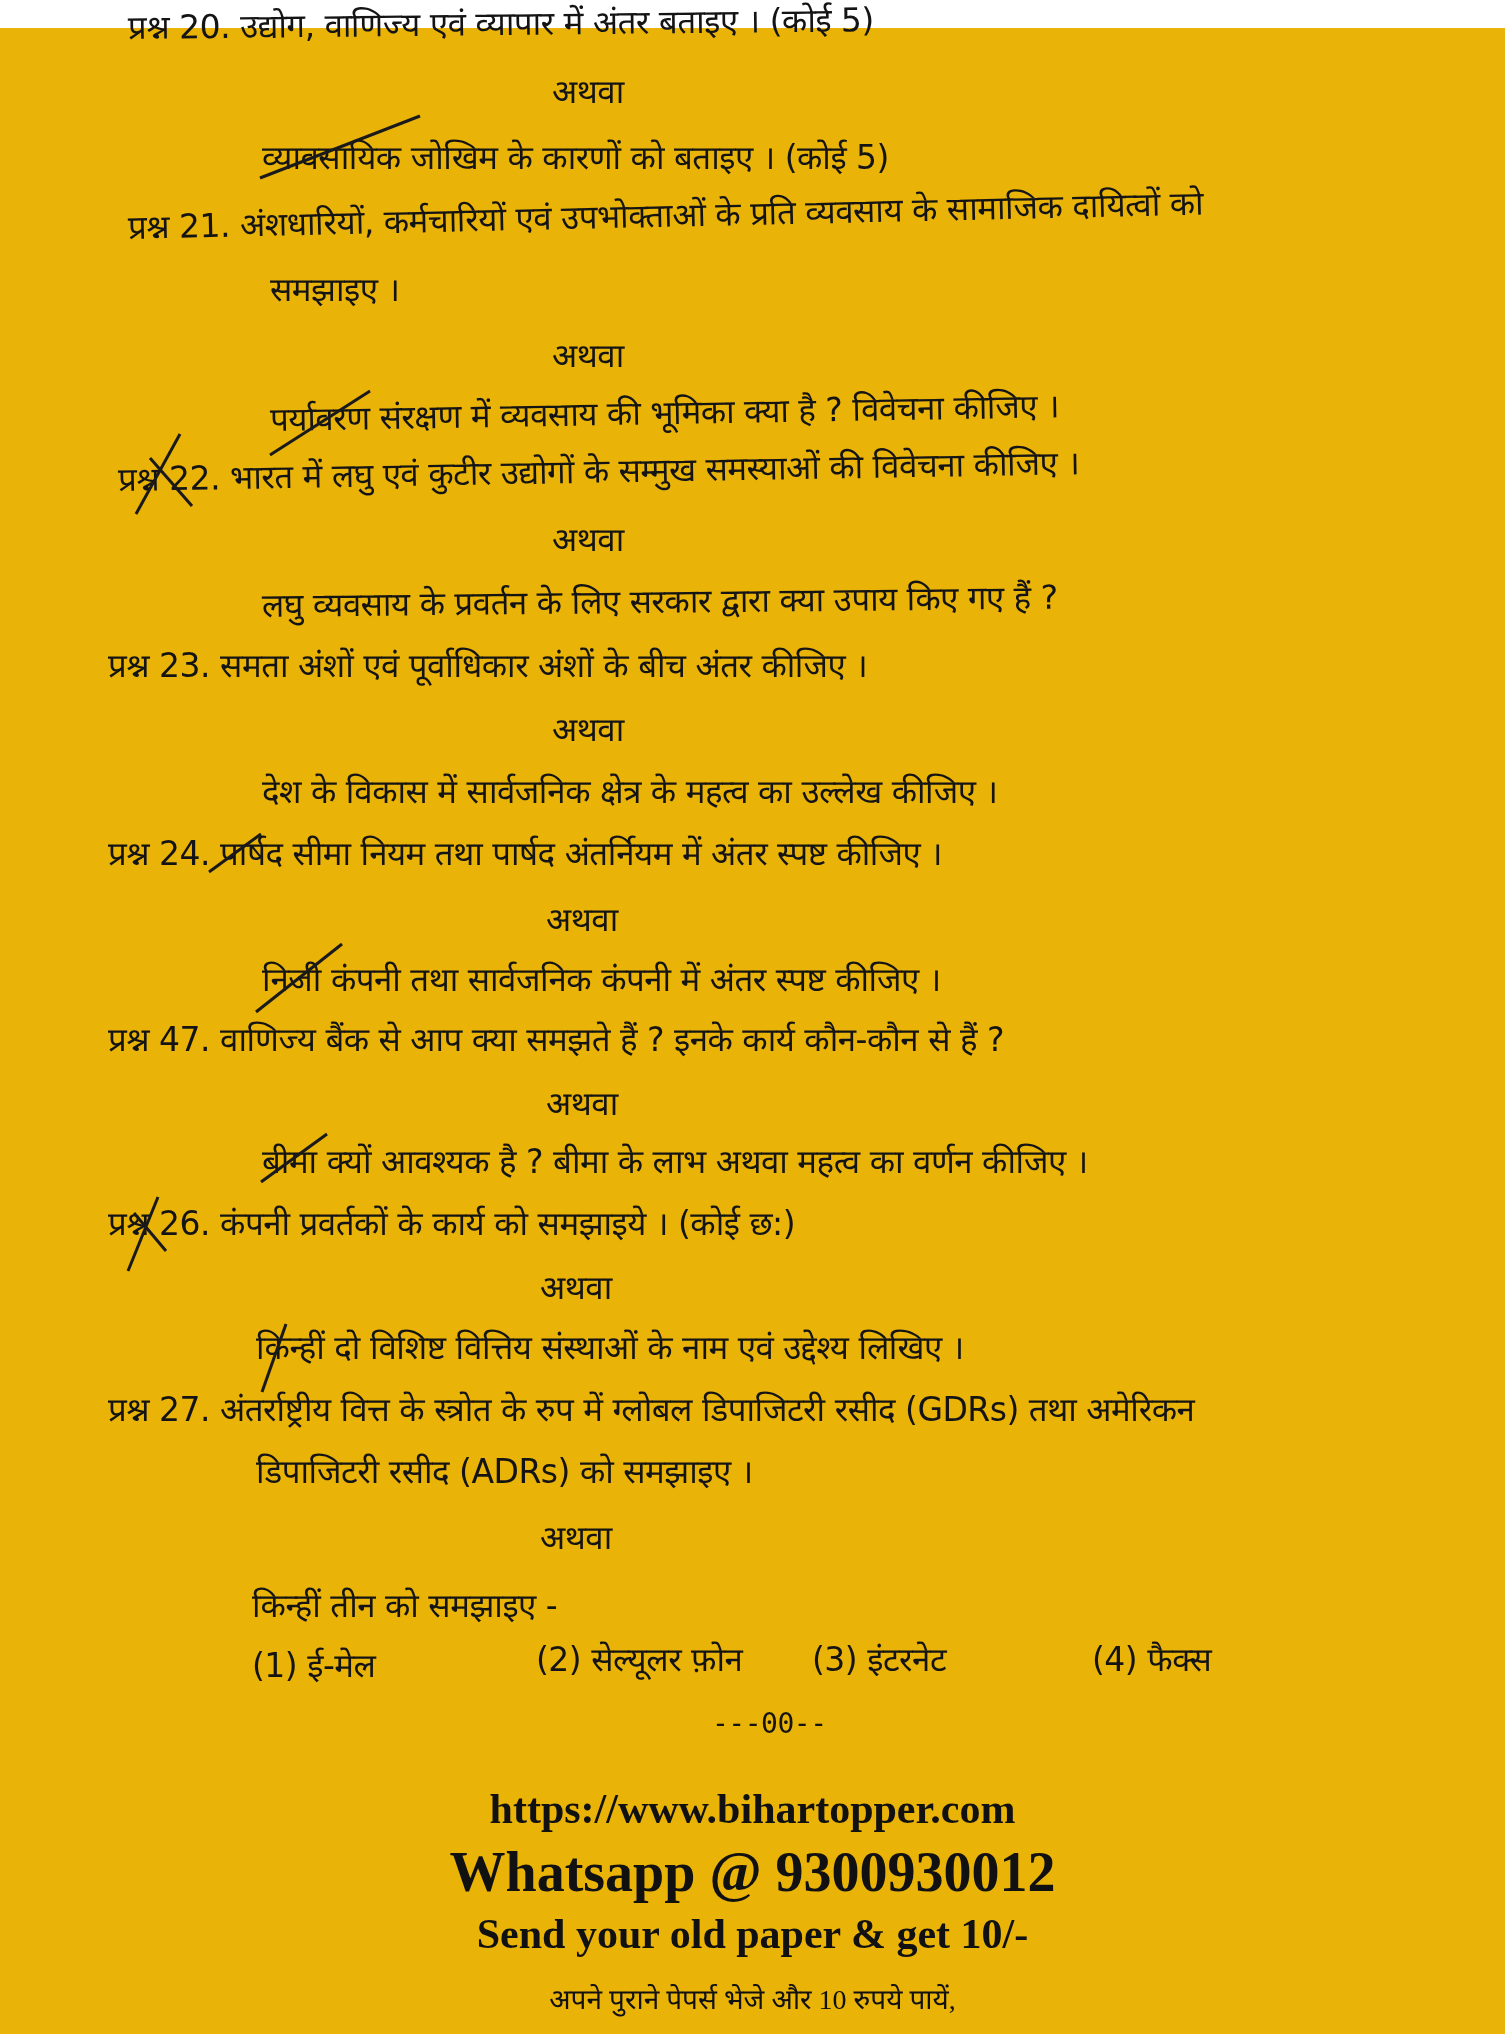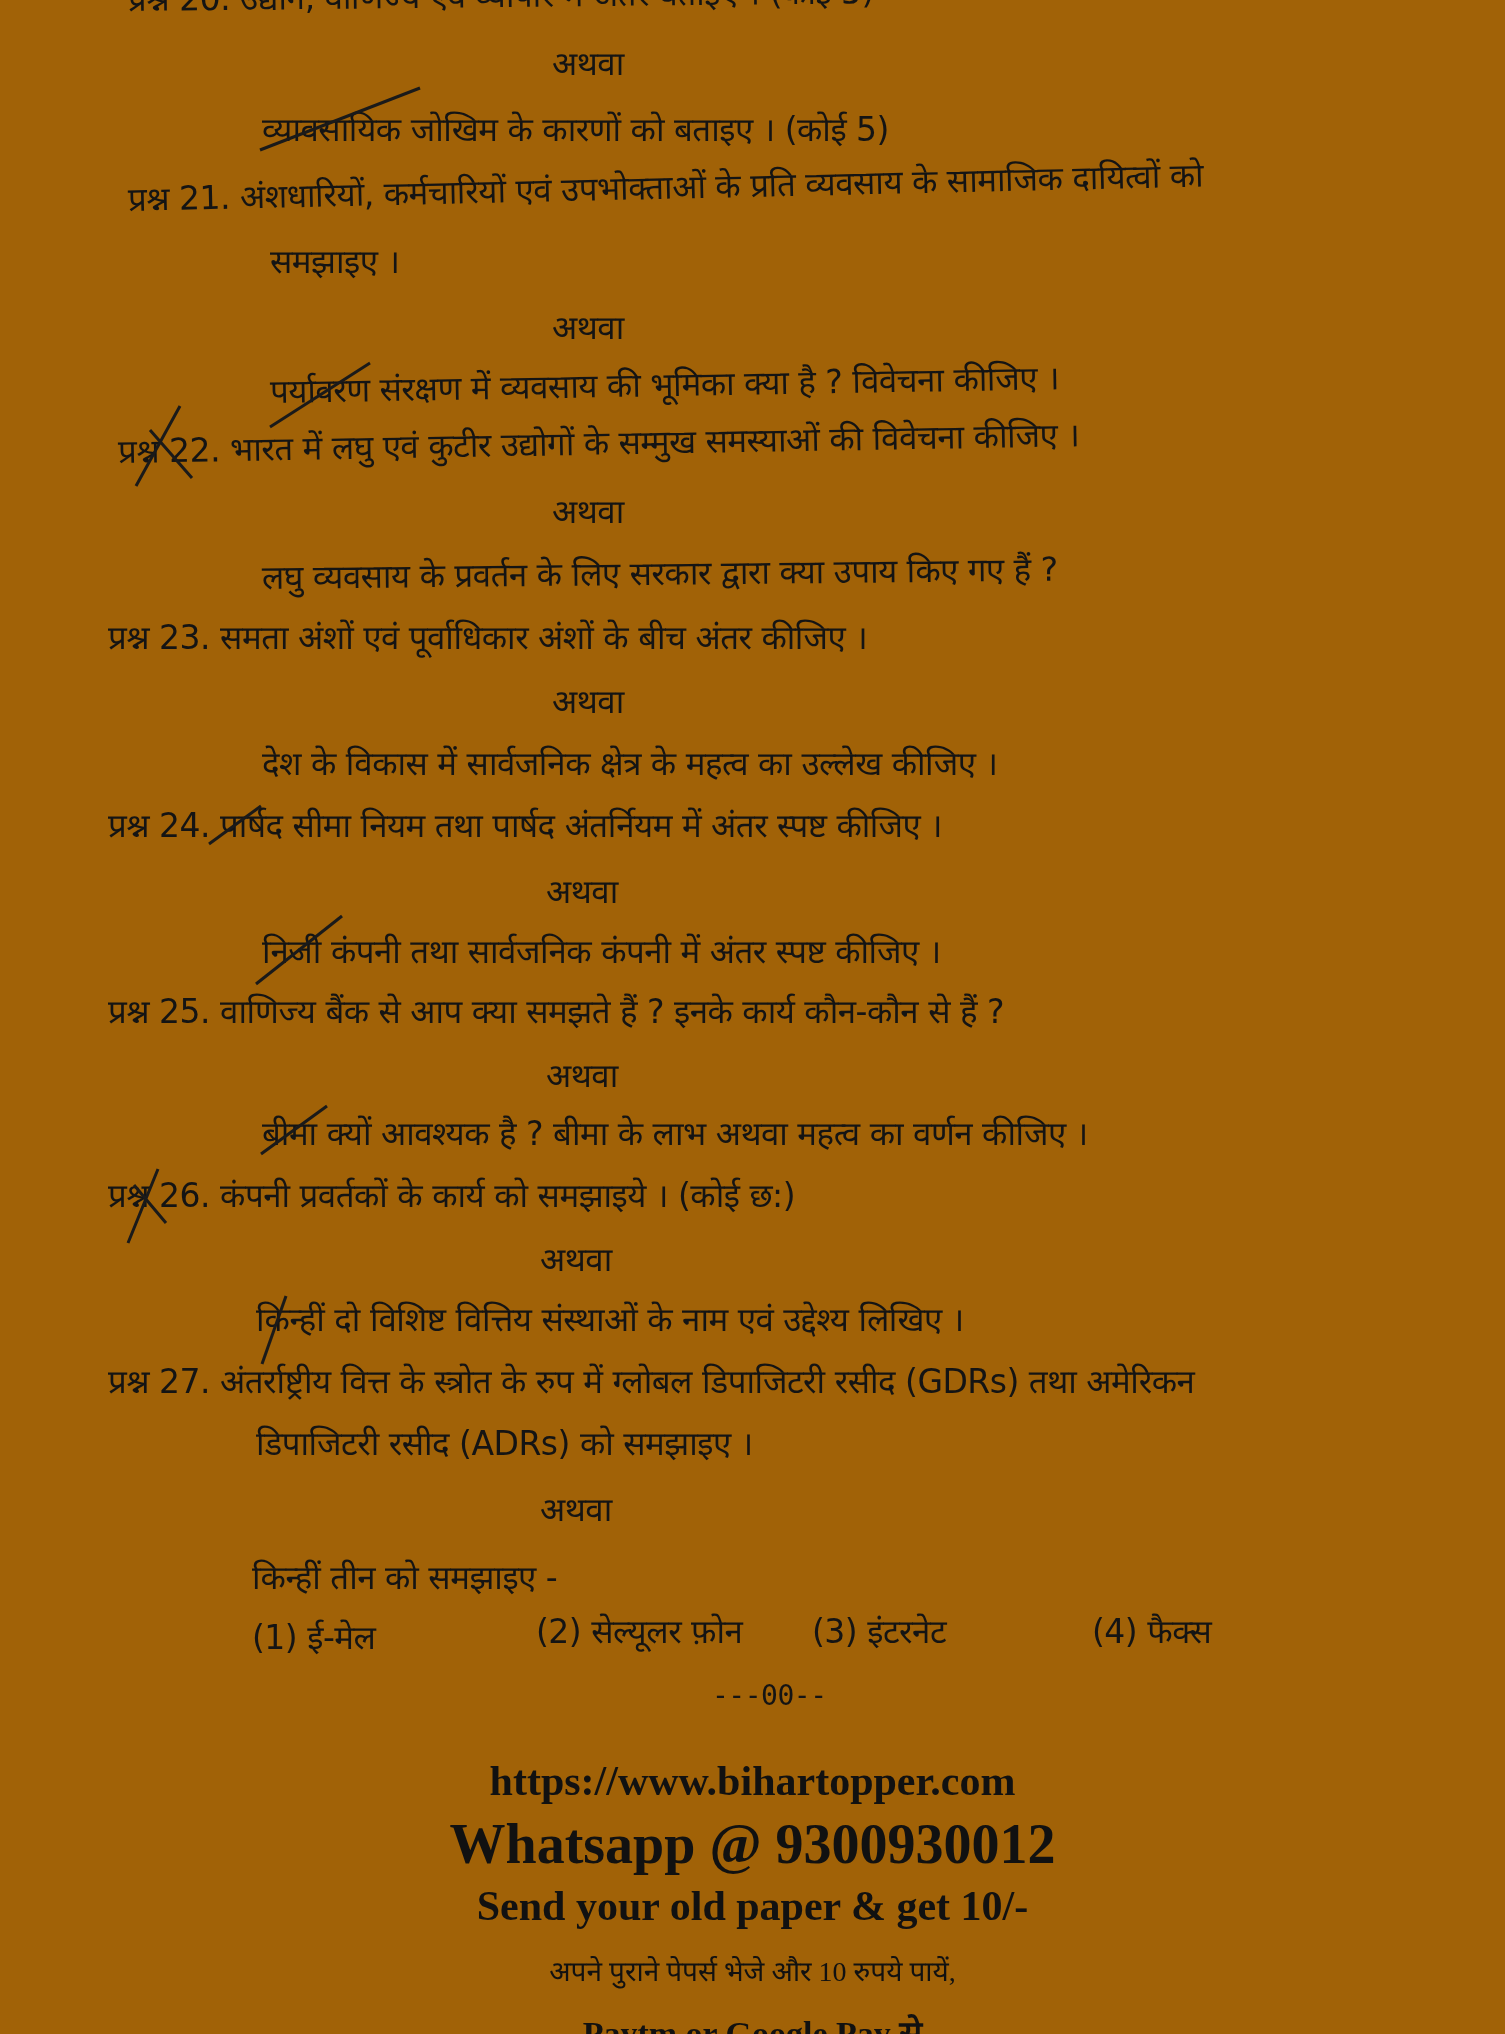--- a/index.html
+++ b/index.html
@@ -1,20 +1,20 @@
 <!DOCTYPE html>
 <html><head>
   <meta charset="utf-8">
   <style>
     html, body { margin: 0; padding: 0; background: #ffffff; }
     body {
       width: 1505px; height: 2034px; overflow: hidden; position: relative;
       font-family: "DejaVu Sans", sans-serif; color: #111111;
     }
-    .page { position: absolute; inset: 0; background: #a16207; }
+    .page { position: absolute; inset: 0; background: #eab308; margin-top: 28px; }
     .line {
       position: absolute; white-space: nowrap; font-size: 33px; line-height: 44px;
       letter-spacing: -0.5px; color: #141414;
     }
     .qno { display: inline-block; }
     .athva { font-size: 33px; }
     .slant-1 { transform: rotate(-1.3deg); transform-origin: left center; }
     .slant-2 { transform: rotate(-1.0deg); transform-origin: left center; }
     .slant-3 { transform: rotate(-0.6deg); transform-origin: left center; }
     .footer-line {
@@ -59,21 +59,21 @@
   <div class="line" style="left:262px; top:742px;">देश के विकास में सार्वजनिक क्षेत्र के महत्व का उल्लेख कीजिए ।</div>
 
   <div class="line" style="left:108px; top:804px;">
     <span class="qno">प्रश्न 24.</span>
     <span>पार्षद सीमा नियम तथा पार्षद अंतर्नियम में अंतर स्पष्ट कीजिए ।</span>
   </div>
   <div class="line athva" style="left:546px; top:870px;">अथवा</div>
   <div class="line" style="left:262px; top:930px;">निजी कंपनी तथा सार्वजनिक कंपनी में अंतर स्पष्ट कीजिए ।</div>
 
   <div class="line" style="left:108px; top:990px;">
-    <span class="qno">प्रश्न 25.</span>
+    <span class="qno">प्रश्न 47.</span>
     <span>वाणिज्य बैंक से आप क्या समझते हैं ? इनके कार्य कौन-कौन से हैं ?</span>
   </div>
   <div class="line athva" style="left:546px; top:1054px;">अथवा</div>
   <div class="line" style="left:262px; top:1112px;">बीमा क्यों आवश्यक है ? बीमा के लाभ अथवा महत्व का वर्णन कीजिए ।</div>
 
   <div class="line" style="left:108px; top:1174px;text-align:right;">
     <span class="qno">प्रश्न 26.</span>
     <span>कंपनी प्रवर्तकों के कार्य को समझाइये । (कोई छ:)</span>
   </div>
   <div class="line athva" style="left:540px; top:1238px;">अथवा</div>

